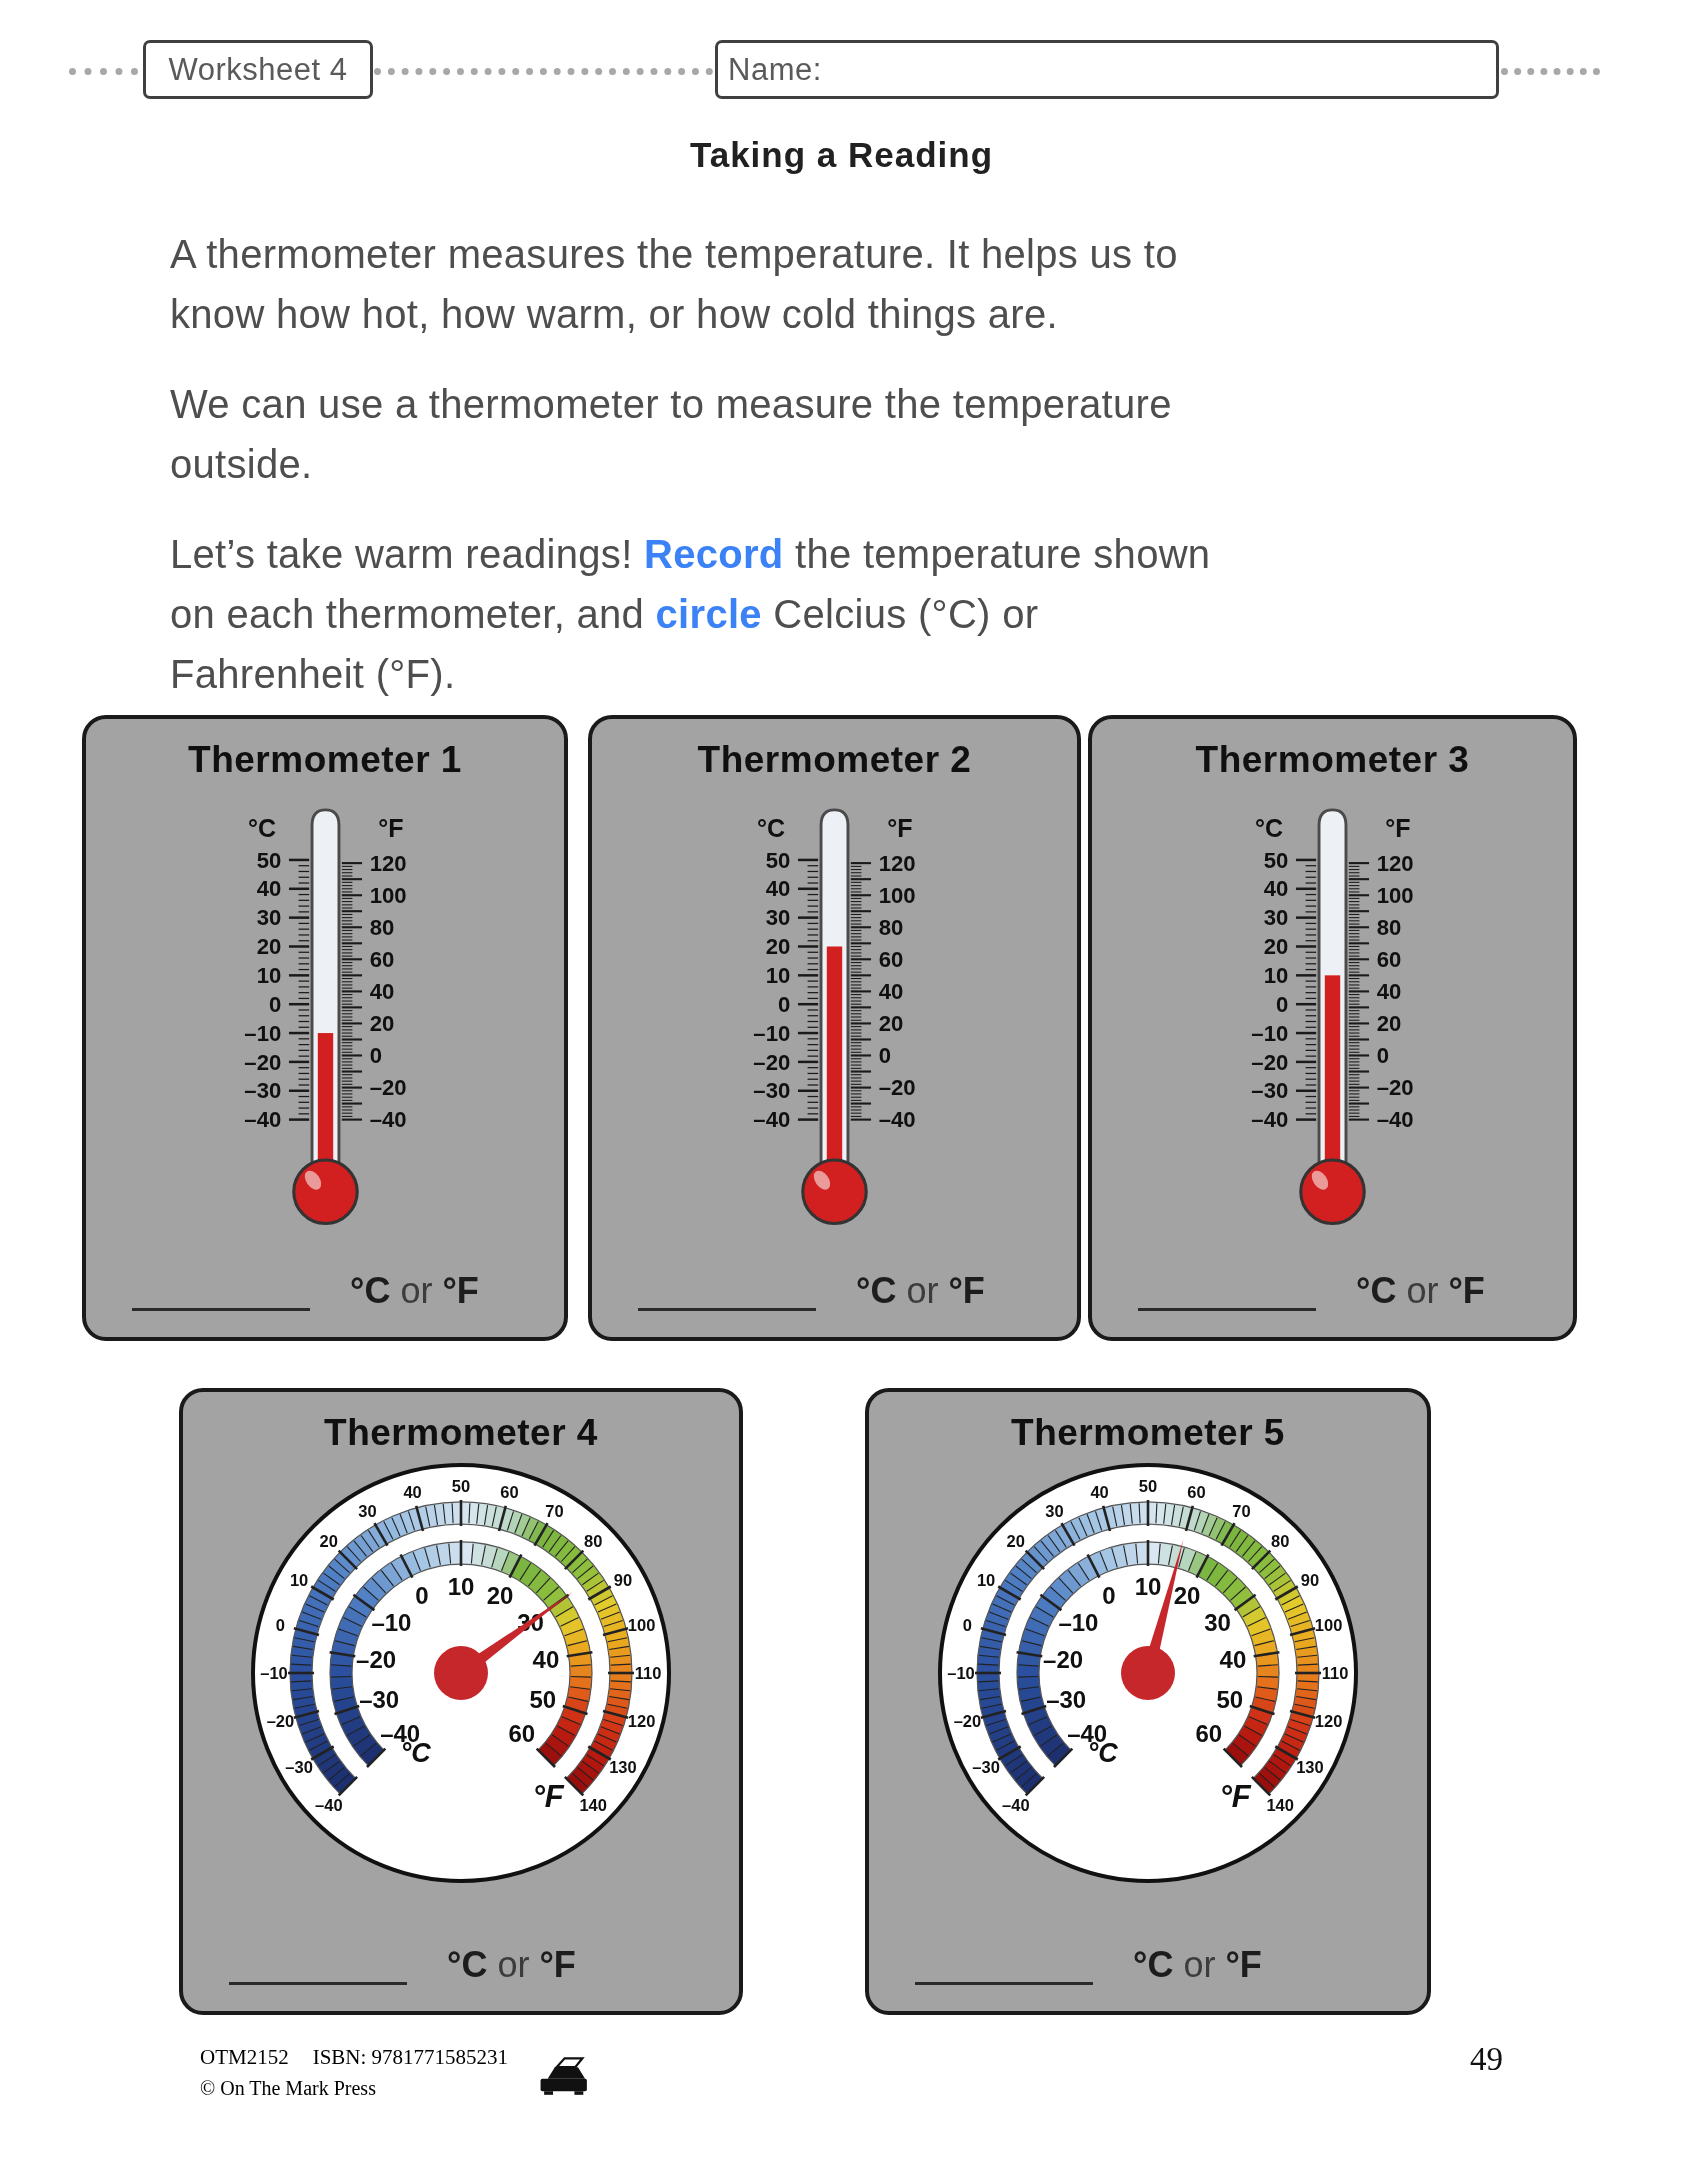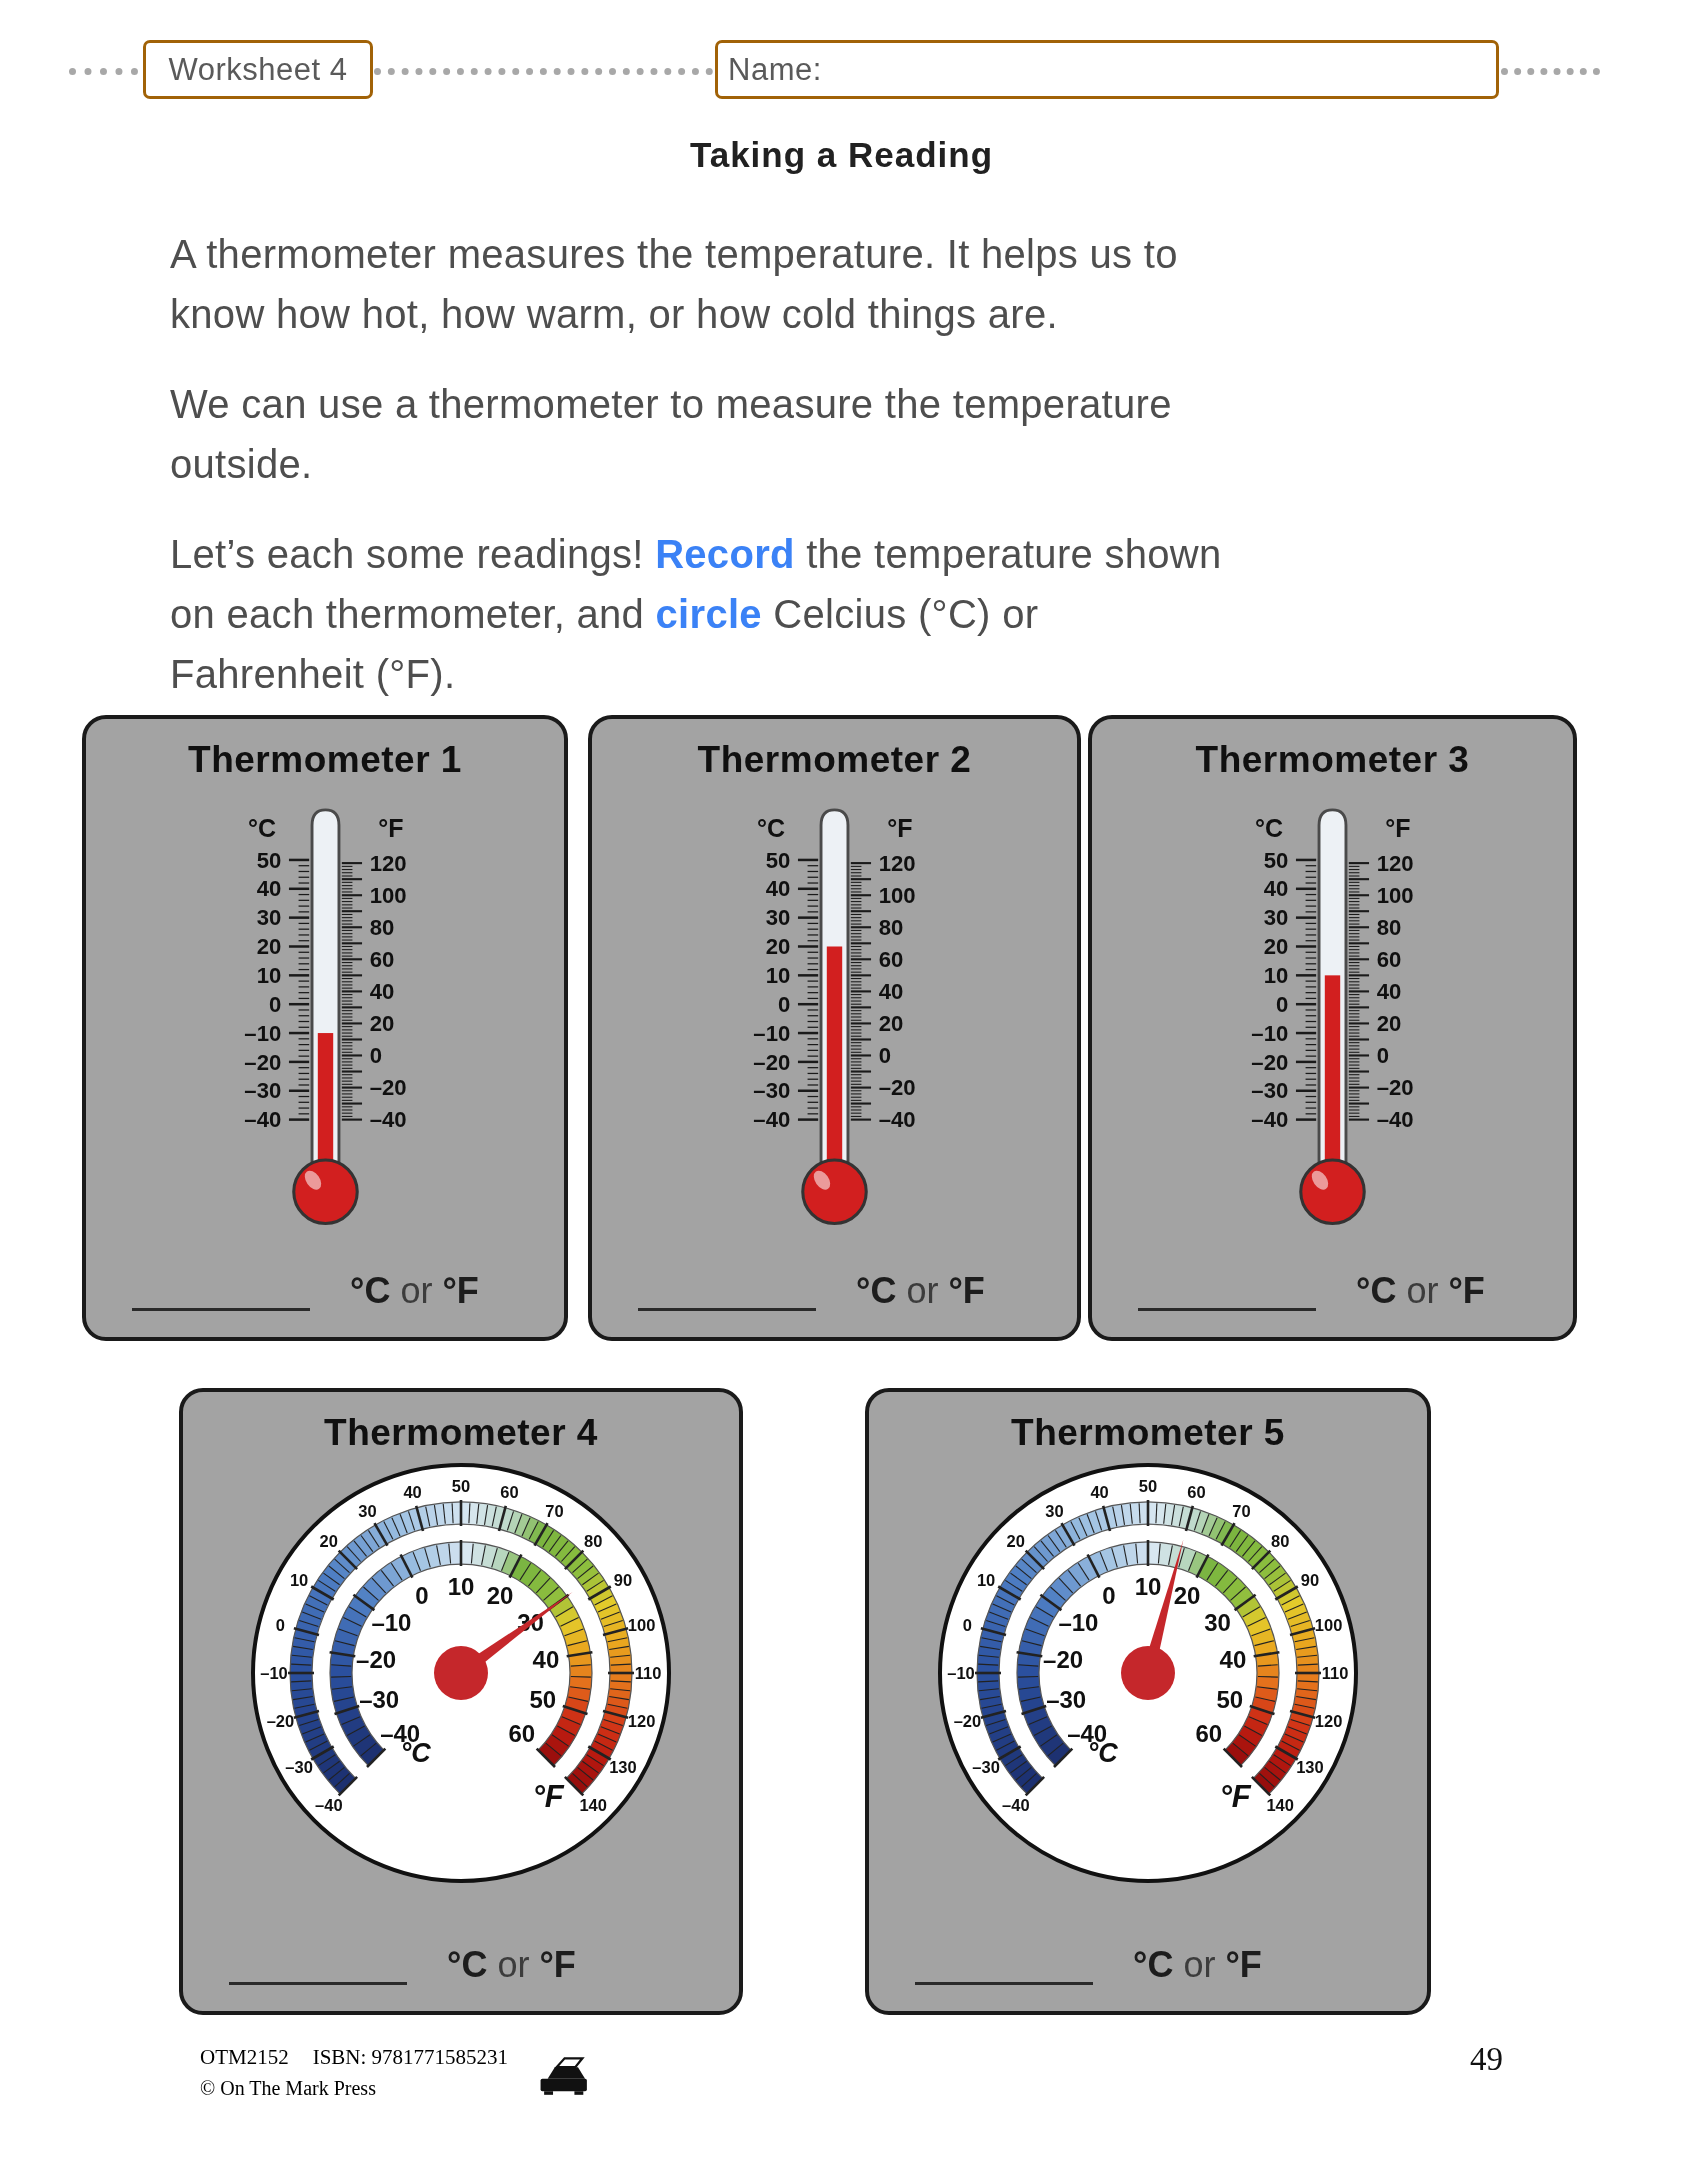--- a/index.html
+++ b/index.html
@@ -5,21 +5,21 @@
   * { margin:0; padding:0; box-sizing:border-box; }
   html,body { background:#ffffff; }
   body { width:1683px; height:2178px; position:relative; font-family:"Liberation Sans", sans-serif; overflow:hidden; }
   .page { position:absolute; inset:0; background:#fff; }
 
   
   .dotted { position:absolute; height:0; border-top:7px dotted #a8a8a8; }
   .d1 { left:69px;  top:68px; width:69px; }
   .d2 { left:374px; top:68px; width:339px; }
   .d3 { left:1501px;top:68px; width:99px; }
-  .hdr-box { position:absolute; top:40px; height:59px; border:3px solid #a16207; border-radius:7px; background:#fff; display:flex; align-items:center; }
+  .hdr-box { position:absolute; top:40px; height:59px; border:3px solid #404040; border-radius:7px; background:#fff; display:flex; align-items:center; }
   #ws-box { left:143px; width:230px; justify-content:center; }
   #name-box { left:715px; width:784px; padding-left:10px; }
   .hdr-box span { color:#5a5a5a; font-size:31px; letter-spacing:0.5px; }
 
   .title { position:absolute; top:135px; left:0; width:1683px; text-align:center; font-size:35px; font-weight:bold; color:#212121; letter-spacing:1px; }
 
   .intro { position:absolute; left:170px; top:224px; width:1059px; }
   .intro p { font-size:40px; line-height:1.5; color:#4e4e4e; margin-bottom:30px; letter-spacing:0.3px; }
   .intro p .b { font-weight:bold; color:#3b82f6; }
 
@@ -66,21 +66,21 @@
   <div class="hdr-box" id="name-box">
     <span>Name:</span>
   </div>
   <div class="dotted d3"></div>
 
   <h1 class="title">Taking a Reading</h1>
 
   <div class="intro" id="intro">
       <p><span>A thermometer measures the temperature. It helps us to know how hot, how warm, or how cold things are.</span></p>
       <p><span>We can use a thermometer to measure the temperature outside.</span></p>
-      <p><span>Let’s each some readings! </span><span class="b">Record</span><span> the temperature shown on each thermometer, and </span><span class="b">circle</span><span> Celcius (°C) or Fahrenheit (°F).</span></p>
+      <p><span>Let’s take warm readings! </span><span class="b">Record</span><span> the temperature shown on each thermometer, and </span><span class="b">circle</span><span> Celcius (°C) or Fahrenheit (°F).</span></p>
     </div>
 
   <div id="cards">
       <div class="card" style="left: 82px; top: 715px; width: 486px; height: 626px;">
         <div class="card-title">Thermometer 1</div>
         <div class="thermo-graphic"><svg class="vthermo" viewBox="0 0 340 475">
             <text x="104" y="56" text-anchor="middle" class="vt-unit">°C</text>
             <text x="238" y="56" text-anchor="middle" class="vt-unit">°F</text>
             <line x1="132" y1="350" x2="153" y2="350" stroke="#1a1a1a" stroke-width="2.6"></line>
             <line x1="142" y1="344" x2="153" y2="344" stroke="#1a1a1a" stroke-width="1.3"></line>

